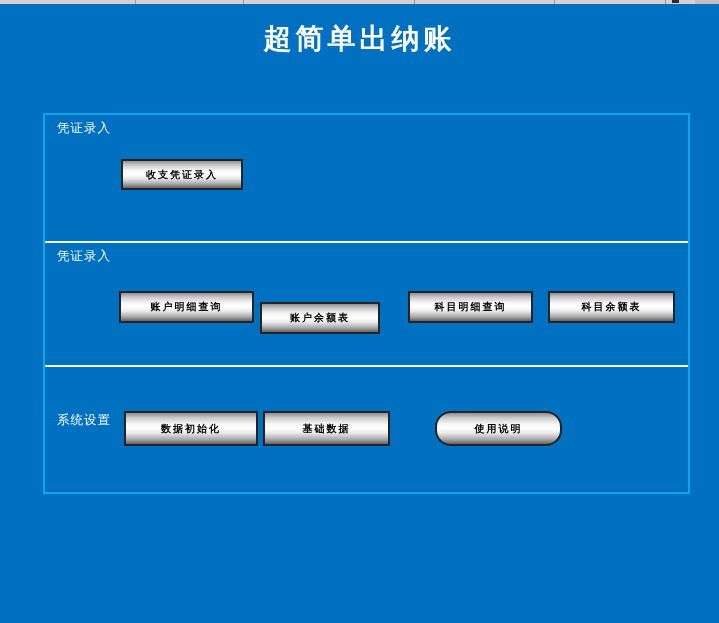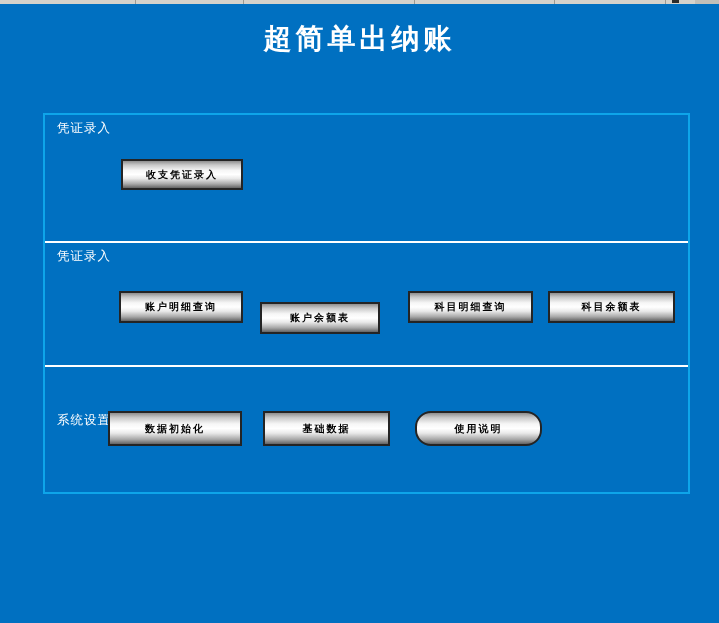--- a/index.html
+++ b/index.html
@@ -74,28 +74,28 @@
     align-items: center;
     justify-content: center;
     cursor: pointer;
     white-space: nowrap;
     text-align: center;
   }
 
   
   #btn-voucher     { left: 76px;  top: 44px;  width: 122px; height: 31px; }
   
-  #btn-acct-detail { left: 74px;  top: 176px; width: 124px; height: 32px; }
+  #btn-acct-detail { left: 74px;  top: 176px; width: 135px; height: 32px; }
   #btn-acct-bal    { left: 215px; top: 187px; width: 120px; height: 32px; }
   #btn-subj-detail { left: 363px; top: 176px; width: 125px; height: 32px; }
   #btn-subj-bal    { left: 503px; top: 176px; width: 127px; height: 32px; }
   
-  #btn-data-init   { left: 63px;  top: 296px; width: 134px; height: 35px; }
+  #btn-data-init   { left: 79px;  top: 296px; width: 134px; height: 35px; }
   #btn-basic-data  { left: 218px; top: 296px; width: 127px; height: 35px; }
-  #btn-help        { left: 370px; top: 296px; width: 127px; height: 35px; border-radius: 16px; }
+  #btn-help        { left: 390px; top: 296px; width: 127px; height: 35px; border-radius: 16px; }
 </style>
 </head>
 <body>
 
 <div id="page">
 
   <div id="topstrip">
     <div class="coltick" style="left:135px"></div>
     <div class="coltick" style="left:243px"></div>
     <div class="coltick" style="left:414px"></div>

